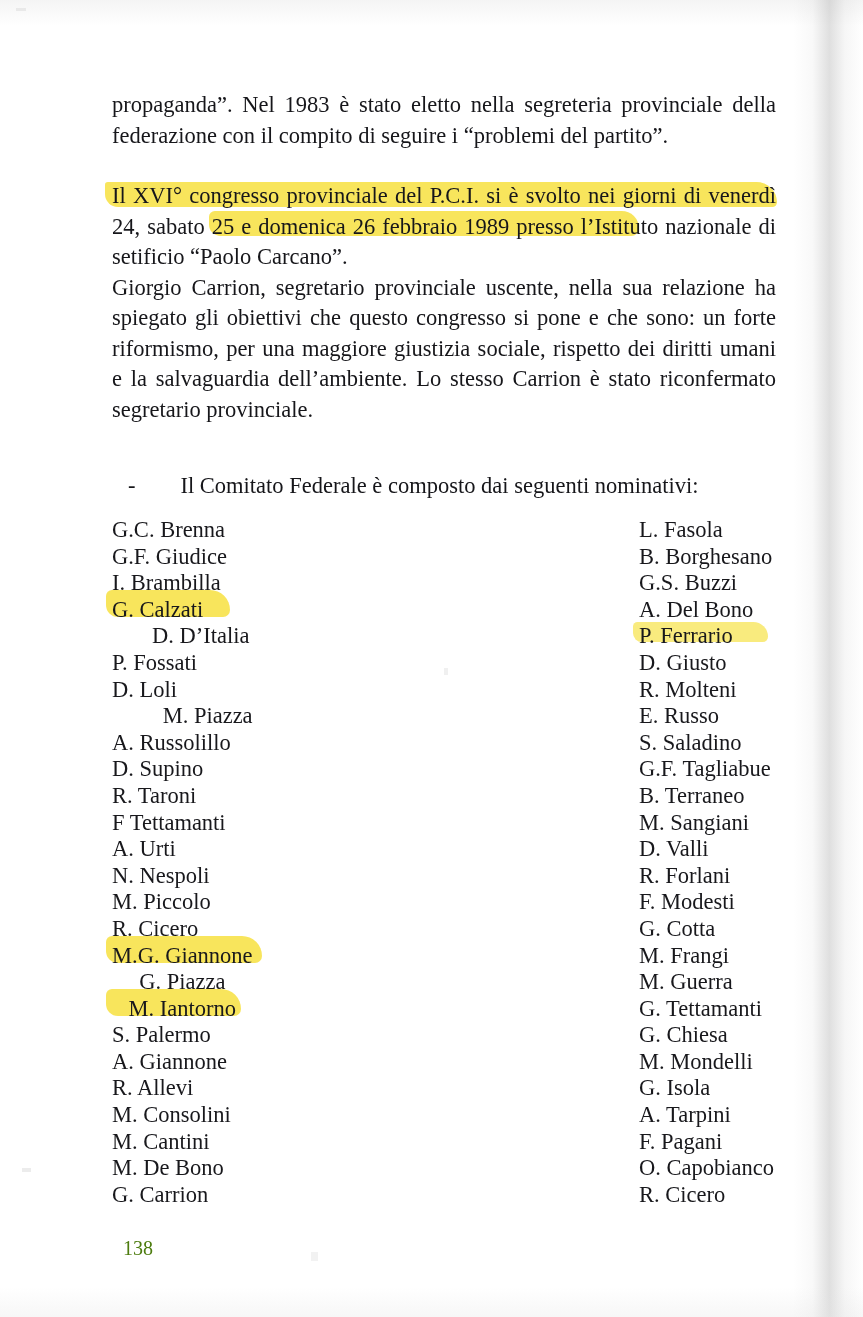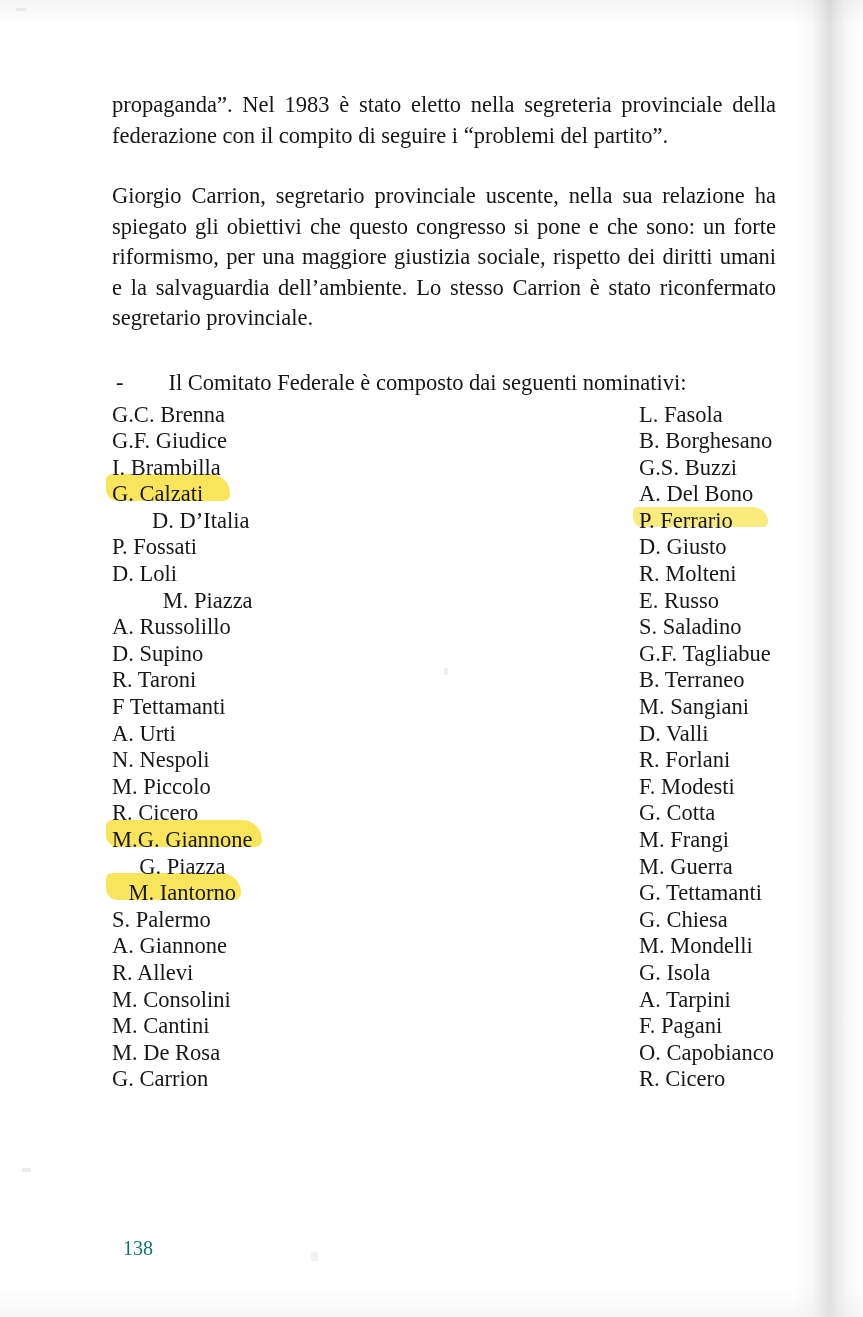--- a/index.html
+++ b/index.html
@@ -75,21 +75,21 @@
     border-radius: 10px / 7px;
     mix-blend-mode: multiply;
   }
   .hl.soft-l { border-top-left-radius: 3px; border-bottom-left-radius: 14px; }
   .hl.taper  { border-top-right-radius: 22px; border-bottom-right-radius: 5px; }
 
   .layer-text { position: relative; z-index: 2; }
 
   
   #list-intro {
-    margin: 4px;
+    margin: 16px;
     font-size: 22.5px;
     line-height: 30px;
     color: #16161a;
     white-space: pre;
   }
   #committee {
     position: relative;
     margin-top: 2px;
   }
   .col {
@@ -103,21 +103,21 @@
     line-height: 26.6px;
     color: #18181c;
     white-space: nowrap;
   }
 
   #page-number {
     position: absolute;
     left: 123px;
     top: 1237px;
     font-size: 20px;
-    color: #0f766e;
+    color: #4d7c0f;
   }
 
   
   .speck {
     position: absolute;
     background: #d9d9d9;
     opacity: .5;
     pointer-events: none;
   }
 </style>
@@ -134,20 +134,26 @@
   <div class="speck" style="left:22px; top:1168px; width:9px; height:4px;"></div>
   <div class="speck" style="left:311px; top:1252px; width:7px; height:9px; opacity:.35;"></div>
   <div class="speck" style="left:444px; top:668px; width:4px; height:7px; opacity:.4;"></div>
 
   <div id="content">
 
     <p class="body-par">propaganda”. Nel 1983 è stato eletto nella segreteria provinciale della federazione con il compito di seguire i “problemi del partito”.</p>
 
     <div class="par-gap"></div>
 
+    <div style="position:relative;">
+
+      <div class="hl soft-l taper" style="left:-7px; top:1px; width:672px; height:25px;"></div>
+      <div class="hl" style="left:97px; top:30px; width:430px; height:25px; border-radius:6px 18px 8px 12px;"></div>
+      <p class="body-par layer-text">Il XVI° congresso provinciale del P.C.I. si è svolto nei giorni di venerdì 24, sabato 25 e domenica 26 febbraio 1989 presso l’Istituto nazionale di setificio “Paolo Carcano”.</p>
+    </div>
 
     <p class="body-par">Giorgio Carrion, segretario provinciale uscente, nella sua relazione ha spiegato gli obiettivi che questo congresso si pone e che sono: un forte riformismo, per una maggiore giustizia sociale, rispetto dei diritti umani e la salvaguardia dell’ambiente. Lo stesso Carrion è stato riconfermato segretario provinciale.</p>
 
     <div class="par-gap"></div>
 
     <div id="list-intro">-        Il Comitato Federale è composto dai seguenti nominativi:</div>
 
     <div id="committee">
       <div class="col col-left" id="col-left">
           <div style="position: relative;">
@@ -219,21 +225,21 @@
           <div style="position: relative;">
             <div class="name layer-text">R. Allevi</div>
           </div>
           <div style="position: relative;">
             <div class="name layer-text">M. Consolini</div>
           </div>
           <div style="position: relative;">
             <div class="name layer-text">M. Cantini</div>
           </div>
           <div style="position: relative;">
-            <div class="name layer-text">M. De Rosa</div>
+            <div class="name layer-text">M. De Bono</div>
           </div>
           <div style="position: relative;">
             <div class="name layer-text">G. Carrion</div>
           </div>
         </div>
       <div class="col col-right" id="col-right">
           <div style="position: relative;">
             <div class="name layer-text">L. Fasola</div>
           </div>
           <div style="position: relative;">

